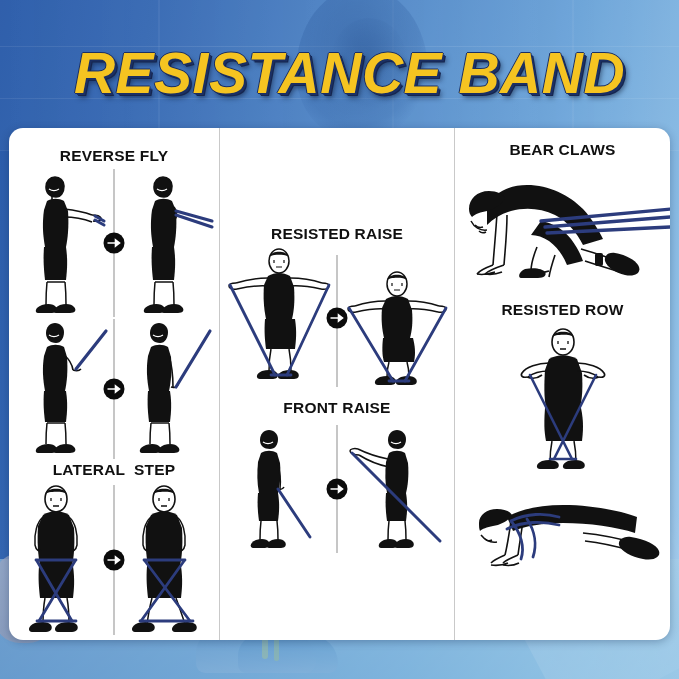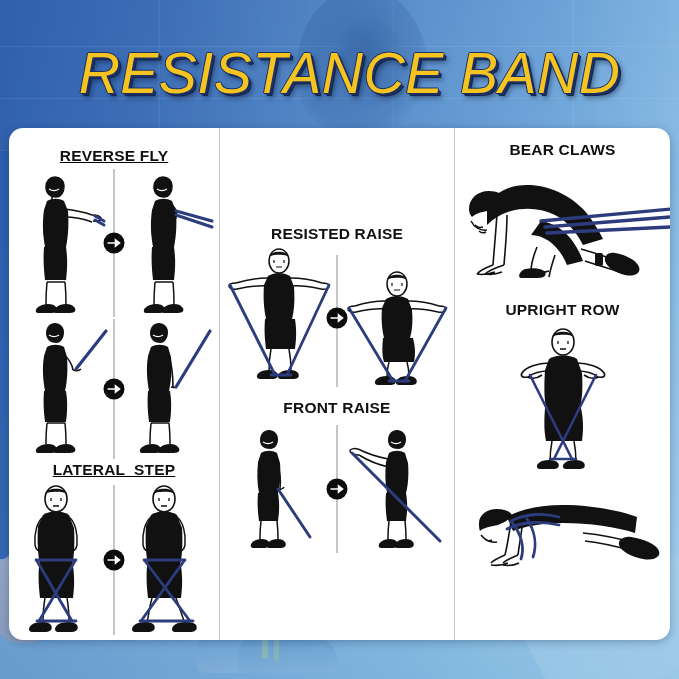--- a/index.html
+++ b/index.html
@@ -30,42 +30,42 @@
   .bg-lace{position:absolute;bottom:20px;left:262px;width:6px;height:56px;background:#d8e97f;opacity:.55;border-radius:3px;}
   .bg-lace2{position:absolute;bottom:18px;left:274px;width:5px;height:60px;background:#cfe473;opacity:.5;border-radius:3px;}
   .bg-leg{position:absolute;bottom:36px;left:-6px;width:60px;height:90px;border-radius:26px;
     background:linear-gradient(180deg,#f0dcd2,#dfc6bb);opacity:.75;}
   .bg-diag{position:absolute;right:-40px;bottom:-10px;width:200px;height:170px;transform:rotate(-28deg);
     background:linear-gradient(90deg,rgba(255,255,255,.18),rgba(255,255,255,0));}
 
   
   .title{
     position:absolute;left:0;right:0;top:42px;text-align:center;
-    font-size:57px;line-height:62px;font-weight:normal;font-style:italic;
+    font-size:57px;line-height:62px;font-weight:bold;font-style:italic;
     letter-spacing:.5px;color:#F5C421;
     text-shadow:
       -1px 0 #1b2f63, 1px 0 #1b2f63, 0 -1px #1b2f63, 0 1px #1b2f63,
       2px 2px 0 #1b3064, 3px 3px 0 #16264f, 4px 5px 5px rgba(8,20,48,.5);
     user-select:none;
     padding-left:20px;
   }
 
   
   .card{
     position:absolute;left:9px;top:128px;width:661px;height:512px;
     background:#ffffff;border-radius:14px;
     box-shadow:0 2px 9px rgba(10,30,70,.30);
     overflow:hidden;
   }
   .col-div{position:absolute;top:0;bottom:0;width:1px;background:#c9c9c9;}
   .col-div.c1{left:210px;}
   .col-div.c2{left:445px;}
 
   .col{position:absolute;top:0;bottom:0;}
-  .col.left{left:0;width:210px;text-decoration:underline;}
+  .col.left{left:0;width:210px;}
   .col.mid{left:211px;width:234px;}
   .col.right{left:446px;width:215px;}
 
   .ex-title{
     text-align:center;font-size:15.5px;font-weight:bold;color:#101010;
     letter-spacing:.2px;white-space:pre;
   }
   .pair{position:relative;display:flex;justify-content:center;align-items:flex-end;}
   .vline{position:absolute;left:50%;top:0;bottom:0;width:1px;background:#8e8e8e;transform:translateX(-.5px);}
   .arrow-badge{
@@ -483,21 +483,21 @@
 
               <g fill="#111">
                   <rect x="136" y="84" width="8" height="13" rx="2"></rect>
                 </g>
             </svg>
           </figure>
         </div>
       </div>
 
       <div>
-        <div class="ex-title" style="margin-top:14px">UPRIGHT ROW</div>
+        <div class="ex-title" style="margin-top:14px">RESISTED ROW</div>
         <div class="pair" style="height:146px;margin-top:8px">
           <figure>
             <svg width="110" height="146" viewBox="0 0 110 146">
               <g>
                   <ellipse cx="55" cy="15" rx="11" ry="13" fill="#fff" stroke="#111" stroke-width="1.6"></ellipse>
                  <path d="M44 10c2-7 20-7 22 0-3-3-19-3-22 0z" fill="#111"></path>
                  <g stroke="#111" stroke-width="1.3" fill="none">
                     <path d="M50 14v3M60 14v3M52 22h6"></path>
                   </g>
                 </g>

